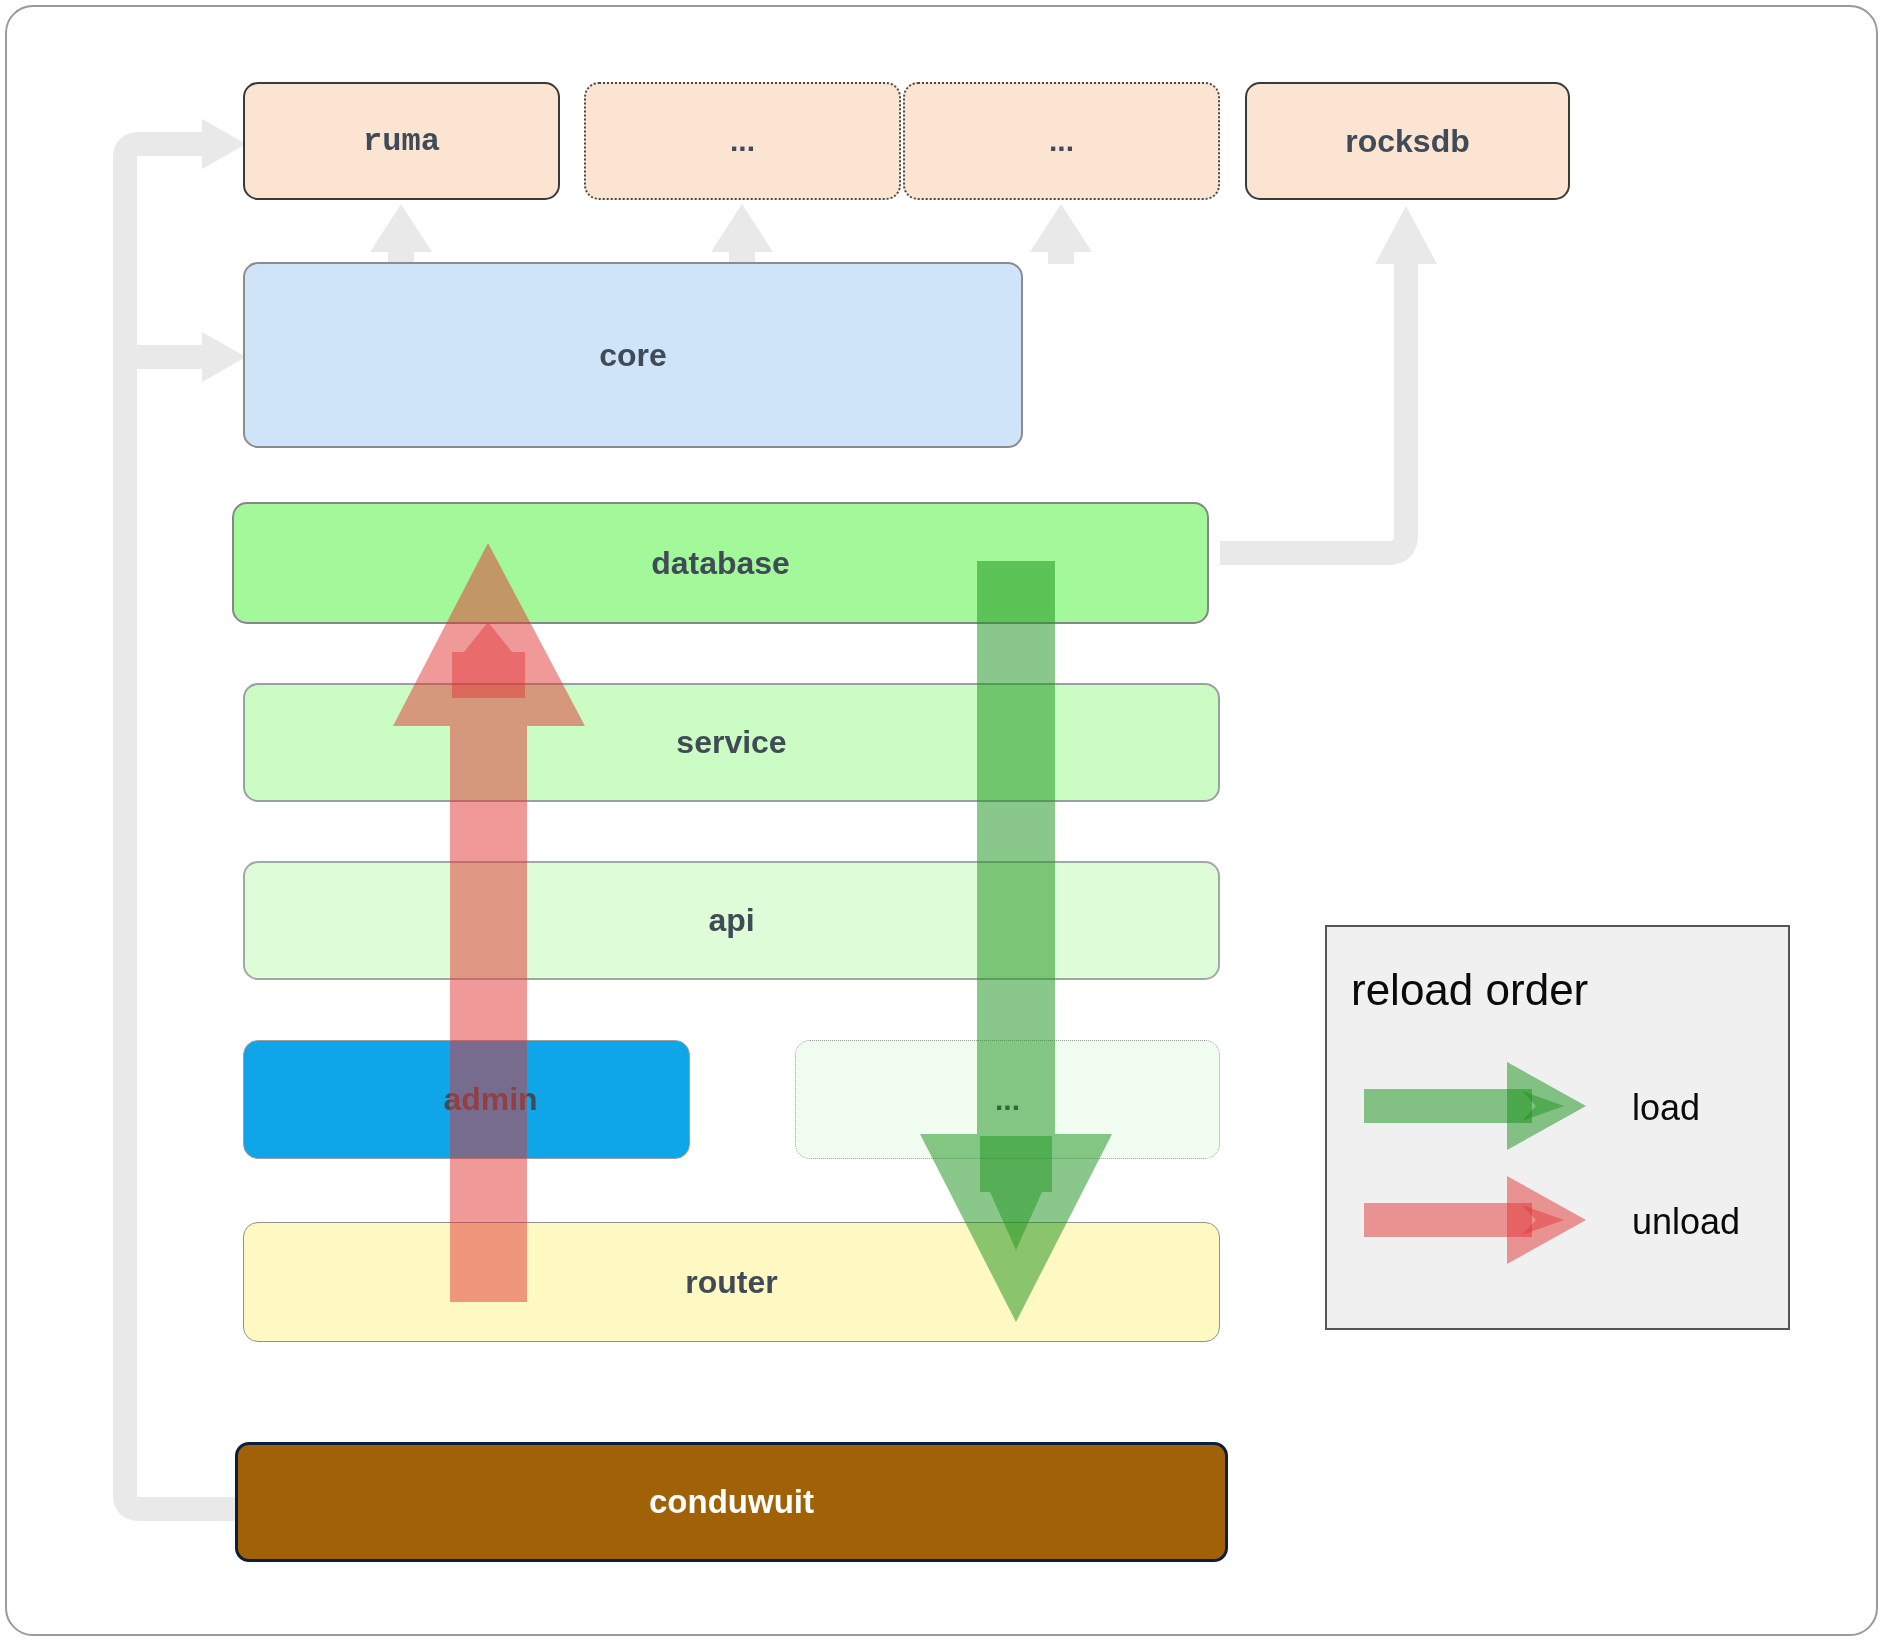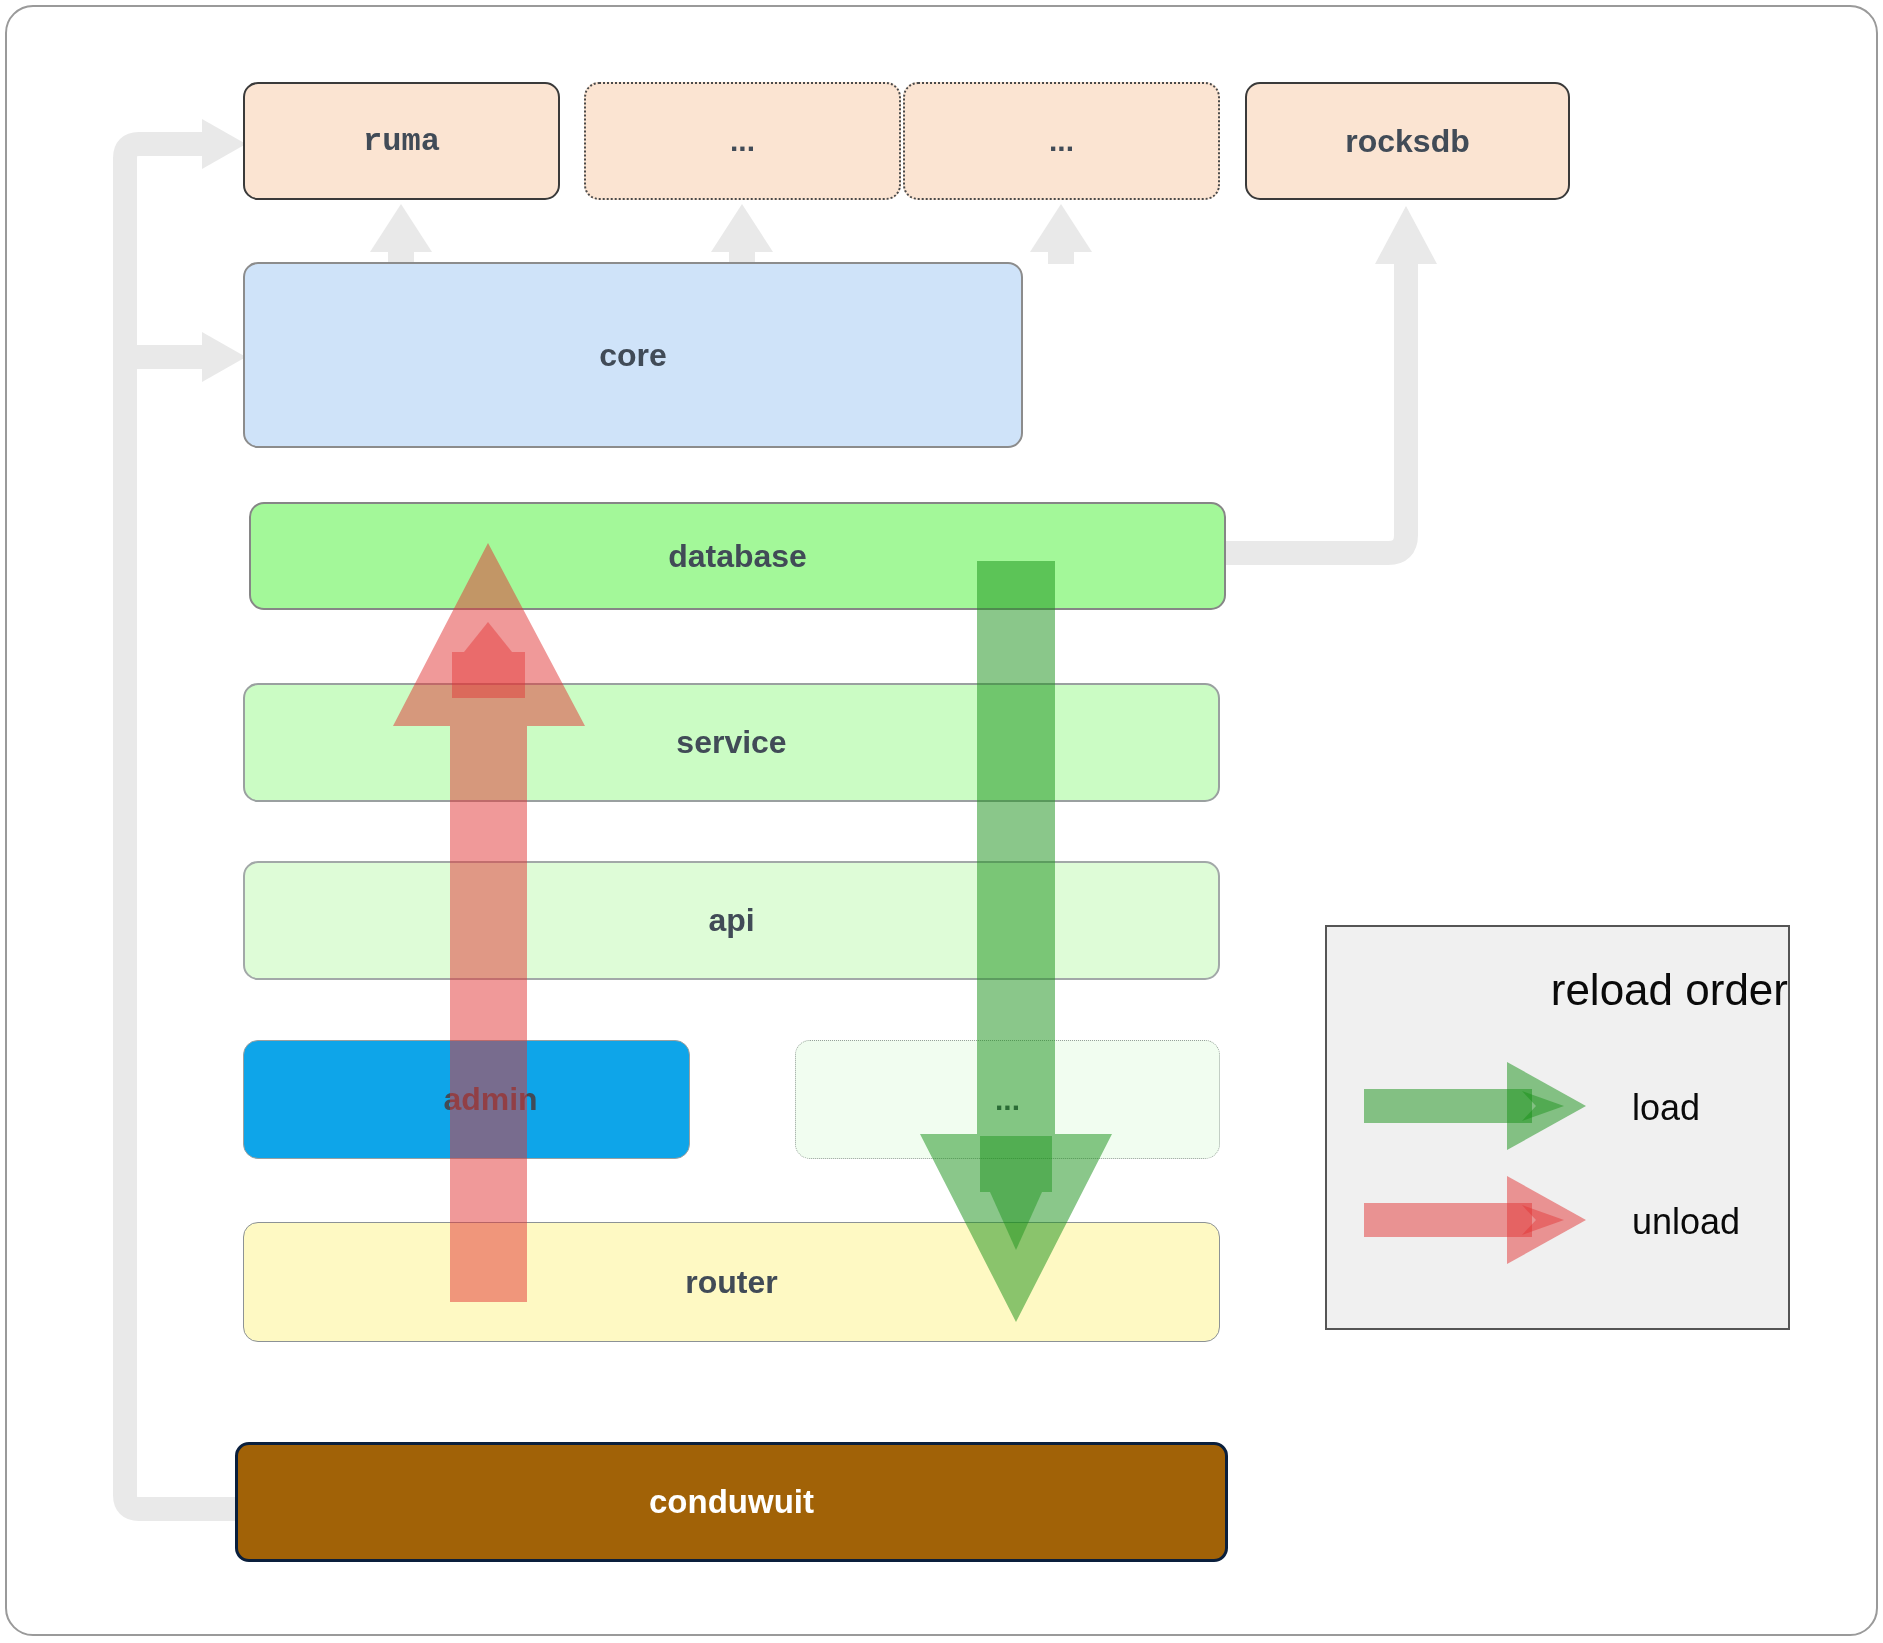--- a/index.html
+++ b/index.html
@@ -40,21 +40,21 @@
     color:#ffffff;font-weight:700;font-size:33px;border-radius:14px;
   }
   .legend{
     position:absolute;z-index:2;
     left:1325px;top:925px;width:465px;height:405px;
     background:#f0f0f0;border:2.5px solid #555;
     box-sizing:border-box;
   }
   .legend-title{
     position:absolute;left:0;top:38px;width:100%;
-    text-align:right;font-size:44px;font-weight:500;color:#0a0a0a;
+    text-align:left;font-size:44px;font-weight:500;color:#0a0a0a;padding-left:24px;
   }
   .legend-label{
     position:absolute;font-size:36px;color:#0a0a0a;font-weight:400;
   }
   .legend-label.load{left:305px;top:160px;}
   .legend-label.unload{left:305px;top:274px;}
 </style>
 </head>
 <body>
 
@@ -96,21 +96,21 @@
     <span class="dots-label">...</span>
   </div>
   <div class="box peach solid-dark" style="left:1245px;top:82px;width:325px;height:118px;">
     <span>rocksdb</span>
   </div>
 
   <div class="box core" style="left:243px;top:262px;width:780px;height:186px;">
     <span>core</span>
   </div>
 
-  <div class="box database" style="left:249px;top:502px;width:977px;height:108px;justify-content:center;">
+  <div class="box database" style="left:232px;top:502px;width:977px;height:122px;justify-content:center;">
     <span>database</span>
   </div>
 
   <div class="box service" style="left:243px;top:683px;width:977px;height:119px;">
     <span>service</span>
   </div>
 
   <div class="box api" style="left:243px;top:861px;width:977px;height:119px;">
     <span>api</span>
   </div>

